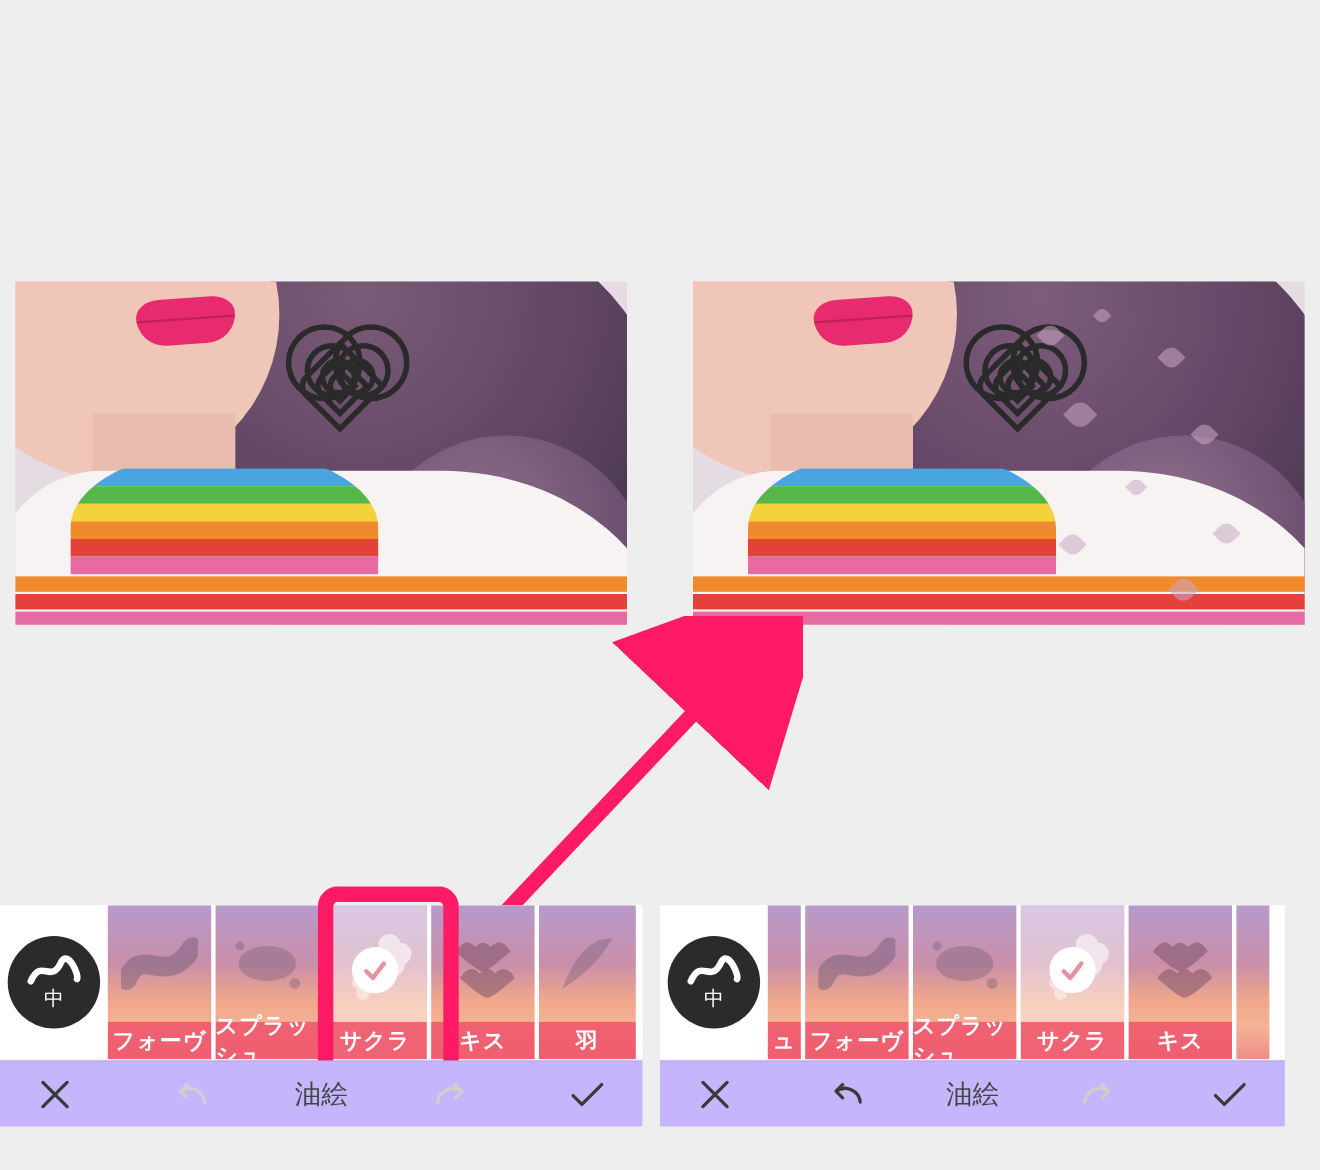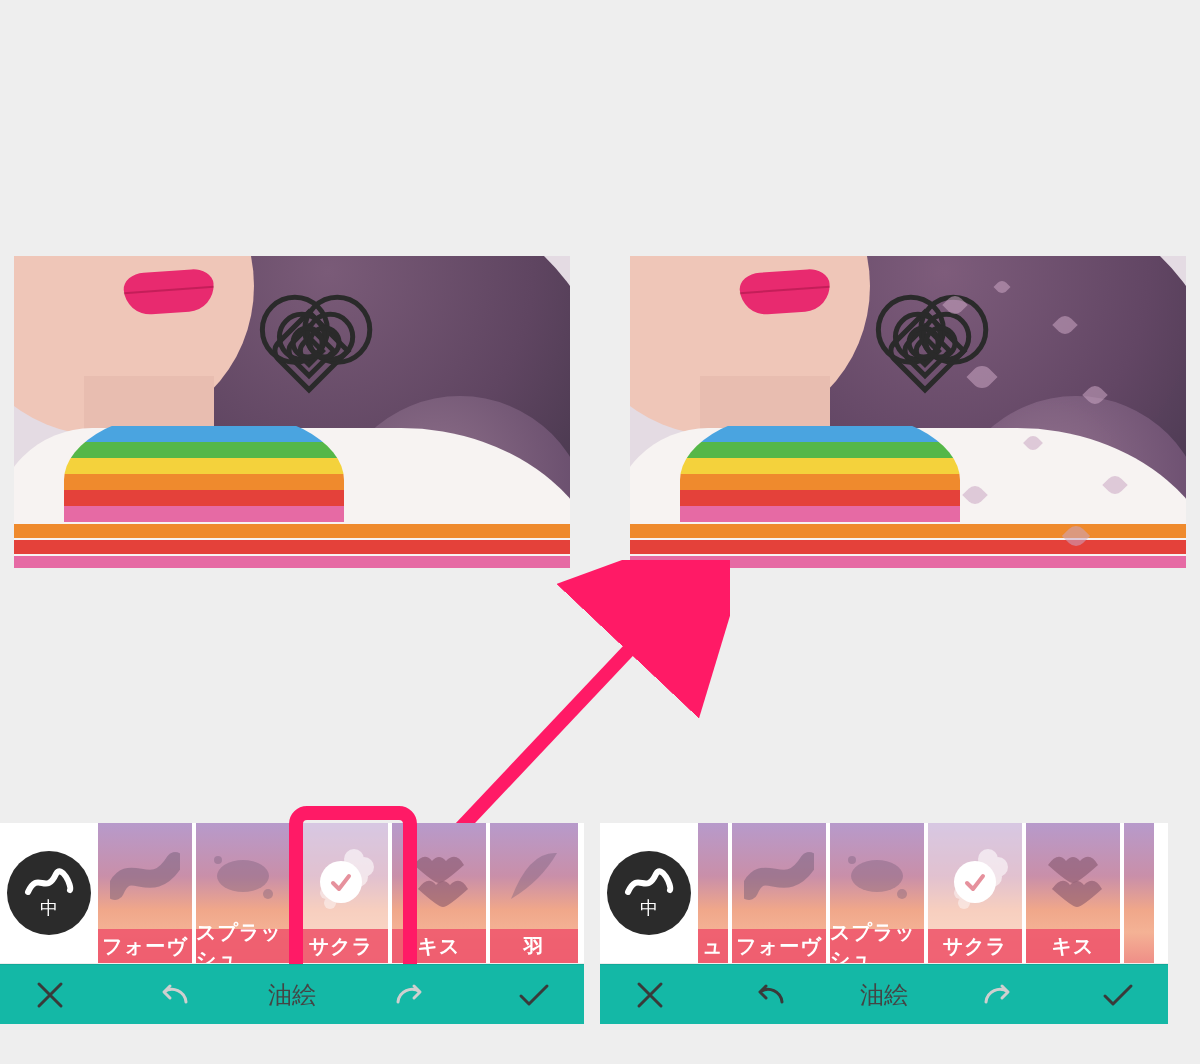--- a/index.html
+++ b/index.html
@@ -155,21 +155,21 @@
   .check-badge svg{ display:block;}
 
   .highlight-box{
     position:absolute; border:14px solid #ff1a66; border-radius:18px;
     left:289px; bottom:80px; width:128px; height:178px; pointer-events:none;
   }
 
   
   .toolbar {
     position:absolute; bottom:40px; height:60px; width:584px;
-    background:#14b8a6; display:flex; align-items:center; justify-content:space-between;
+    background:#c4b5fd; display:flex; align-items:center; justify-content:space-between;
     padding:0 22px;
   }
   .toolbar.left  { left:0; border-top:1px solid rgba(0,0,0,.08);}
   .toolbar.right { left:600px; width:568px; border-top:1px solid rgba(0,0,0,.08);}
   .tb-btn { width:56px; height:56px; display:flex; align-items:center; justify-content:center; }
   .tb-title { font-size:24px; color:#444; }
   .muted svg path, .muted svg polyline { stroke:#cfcfcf !important; }
   .dark  svg path, .dark  svg polyline { stroke:#3a3a3a !important; }
 
   .lips-mark svg, .brushstroke svg, .feather svg, .sakura svg { opacity:.85; }

